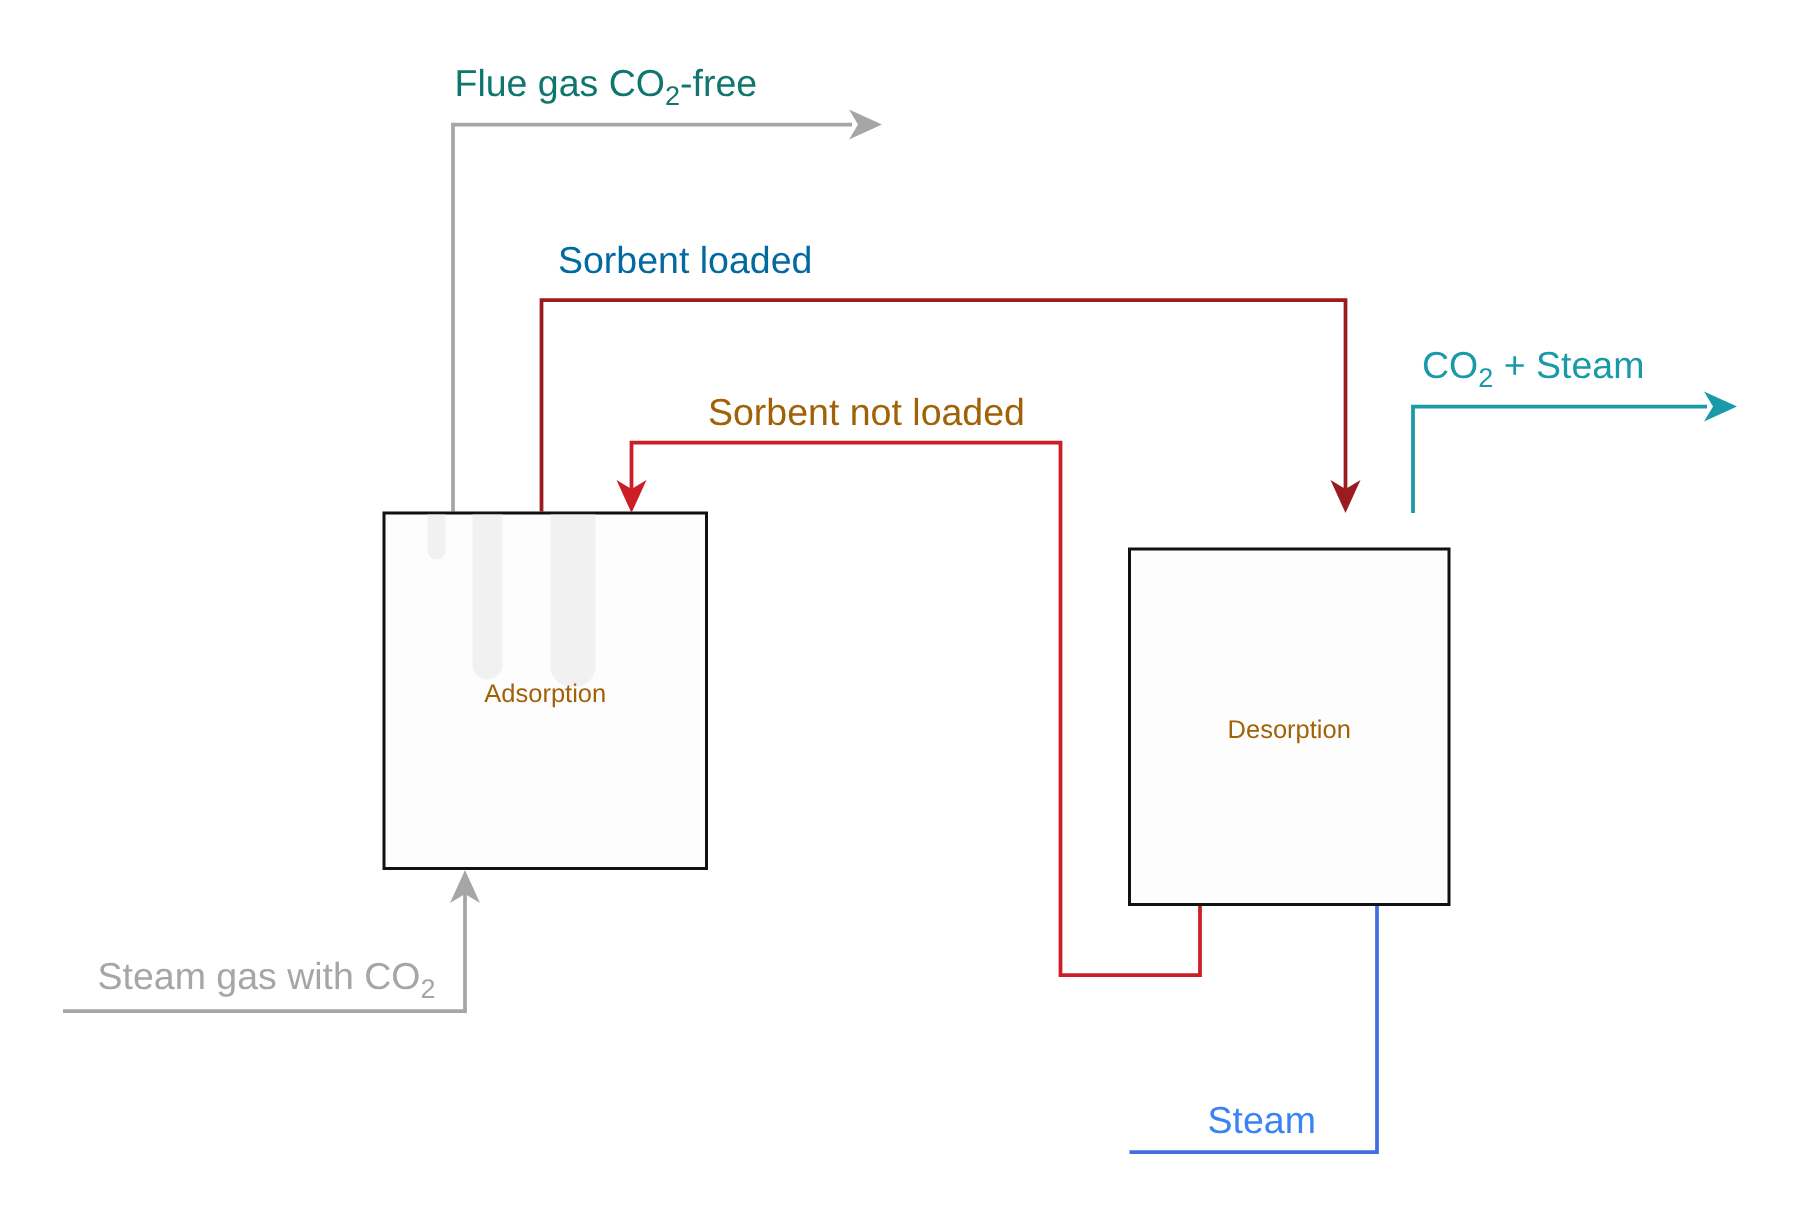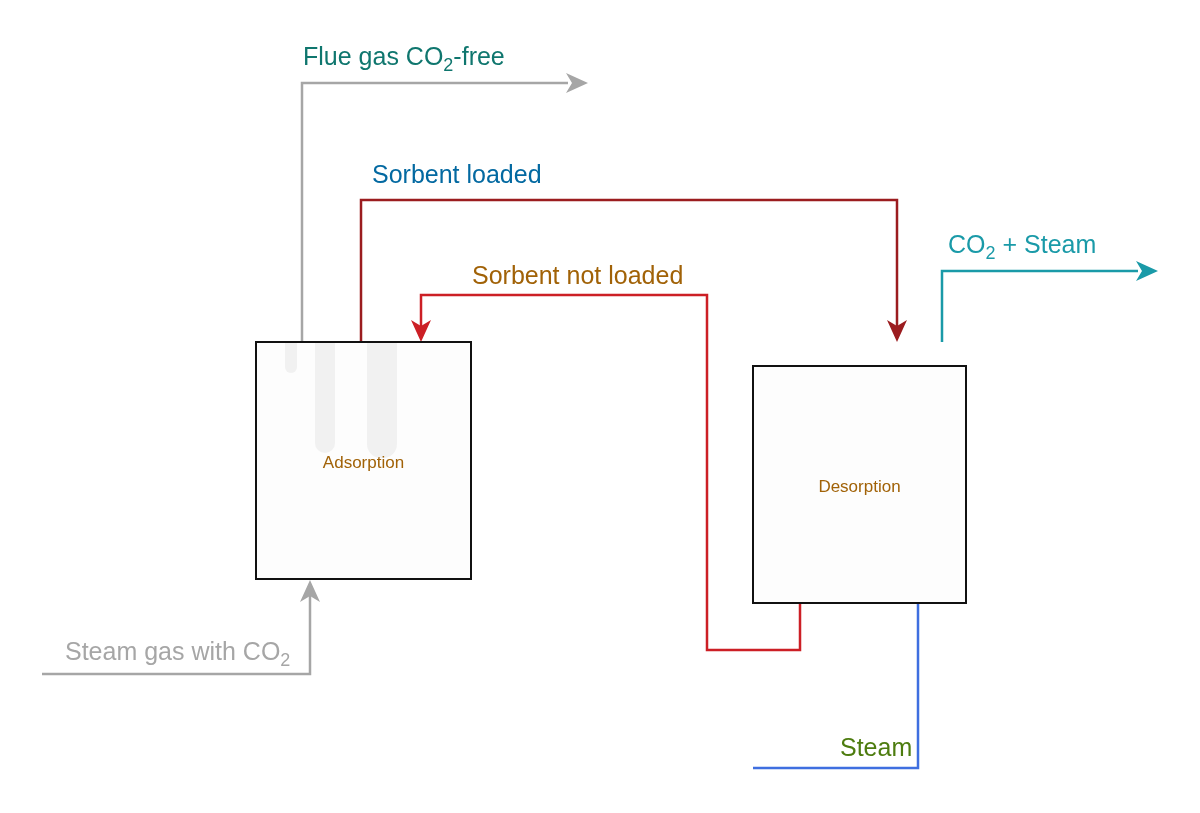--- a/index.html
+++ b/index.html
@@ -62,13 +62,13 @@
 <div class="flow-label" style="left:472px; top:261px; color:#a16207;">Sorbent not loaded</div>
 
 <div class="flow-label" style="left:948px; top:230px; color:#1a9aa8;">
   <span>CO</span><sub>2</sub><span> + Steam</span>
 </div>
 
 <div class="flow-label" style="left:65px; top:637px; color:#a6a6a6;">
   <span>Steam gas with CO</span><sub>2</sub><span></span>
 </div>
 
-<div class="flow-label" style="left:840px; top:733px; color:#4d7c0f;">Steam</div>
+<div class="flow-label" style="left:805px; top:733px; color:#3b82f6;">Steam</div>
 
 </body></html>

